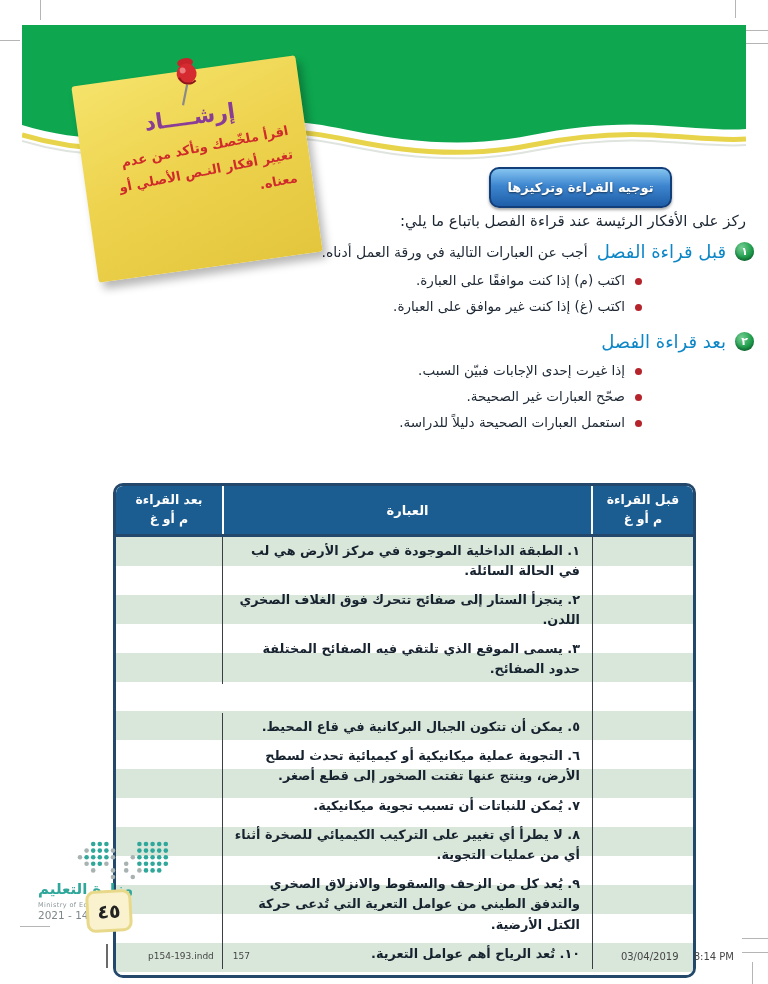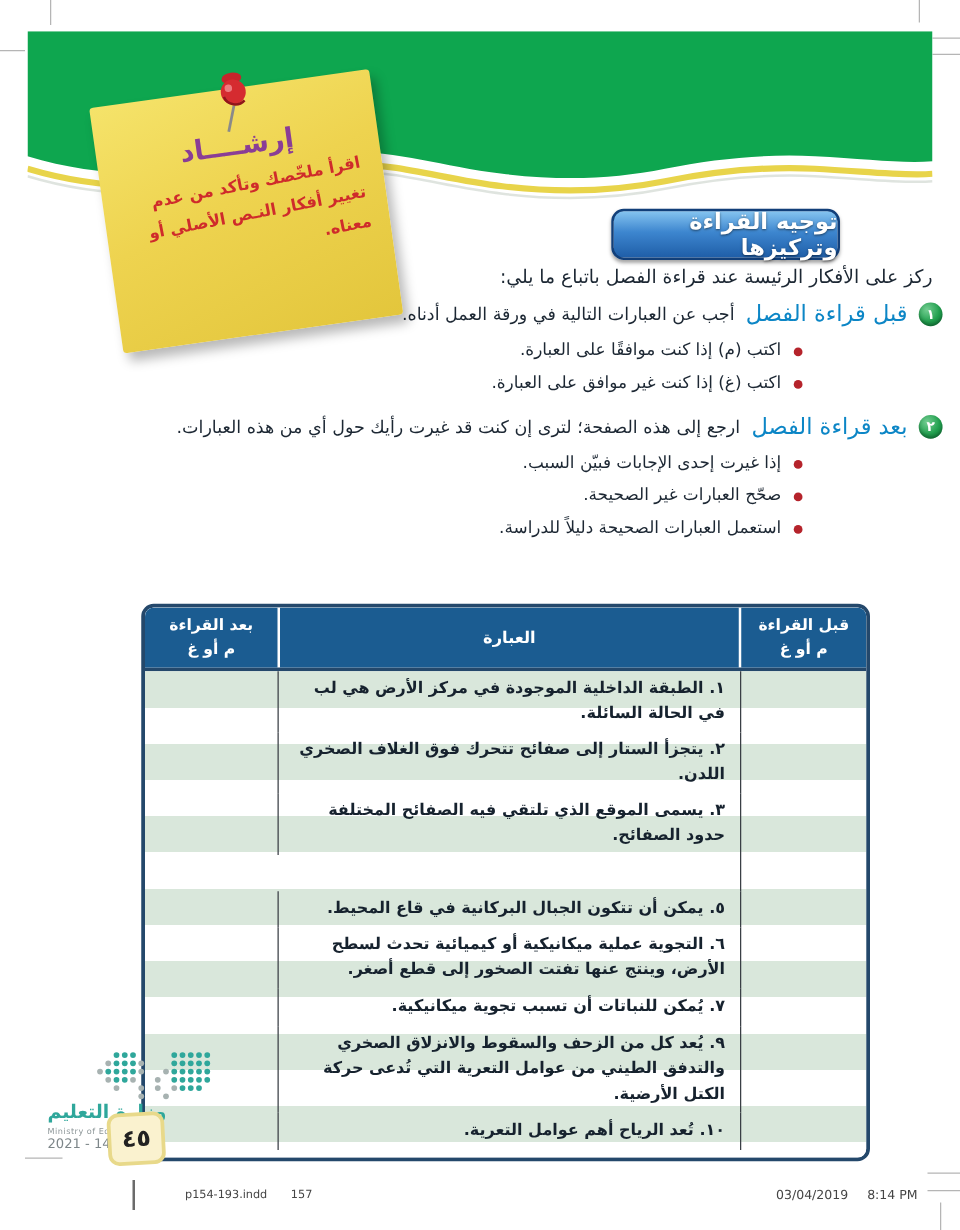--- a/index.html
+++ b/index.html
@@ -23,21 +23,21 @@
              font-size:13px;line-height:1.85;color:#cf2b2b;font-weight:bold;
              transform:rotate(-3deg);}
   .pin{position:absolute;left:44%;top:-16px;width:34px;height:52px;}
 
   
   .focus-badge{position:absolute;left:489px;top:167px;width:179px;height:37px;
                border-radius:10px;border:2px solid #123f79;
                background:linear-gradient(180deg,#85c4f0 0%,#3d86cf 45%,#1f5ea8 100%);
                box-shadow:0 2px 3px rgba(0,0,0,.35);
                display:flex;align-items:center;justify-content:center;}
-  .focus-badge span{color:#ffffff;font-weight:bold;font-size:18px;
+  .focus-badge span{color:#ffffff;font-weight:bold;font-size:13px;
                     text-shadow:0 1px 2px rgba(0,0,0,.55);direction:rtl;}
 
   
   .intro{position:absolute;right:22px;top:212px;direction:rtl;text-align:right;
          font-size:15px;color:#1c2733;}
   .steps{position:absolute;right:14px;left:24px;top:241px;direction:rtl;}
   .step-head{display:flex;align-items:center;gap:9px;margin-bottom:4px;}
   .num-circle{width:19px;height:19px;border-radius:50%;flex:0 0 auto;
               background:radial-gradient(circle at 35% 30%,#74cd92,#21a04e 55%,#0f7f3c);
               box-shadow:inset 0 -2px 3px rgba(0,0,0,.3);
@@ -146,21 +146,20 @@
       <ul class="bullets">
         <li>اكتب (م) إذا كنت موافقًا على العبارة.</li>
         <li>اكتب (غ) إذا كنت غير موافق على العبارة.</li>
       </ul>
     </div>
 
     <div class="step2">
       <div class="step-head">
         <span class="num-circle">٢</span>
         <span class="step-title">بعد قراءة الفصل</span>
-        <span class="step-text">ارجع إلى هذه الصفحة؛ لترى إن كنت قد غيرت رأيك حول أي من هذه العبارات.</span>
       </div>
       <ul class="bullets">
         <li>إذا غيرت إحدى الإجابات فبيّن السبب.</li>
         <li>صحّح العبارات غير الصحيحة.</li>
         <li>استعمل العبارات الصحيحة دليلاً للدراسة.</li>
       </ul>
     </div>
   </div>
 
   <div class="tbl">
@@ -203,20 +202,25 @@
           <div class="c-after"></div>
         </div>
       <div class="t-row mh46">
           <div class="c-before"></div>
           <div class="c-mid">٦. التجوية عملية ميكانيكية أو كيميائية تحدث لسطح الأرض، وينتج عنها تفتت الصخور إلى قطع أصغر.</div>
           <div class="c-after"></div>
         </div>
       <div class="t-row mh30">
           <div class="c-before"></div>
           <div class="c-mid">٧. يُمكن للنباتات أن تسبب تجوية ميكانيكية.</div>
+          <div class="c-after"></div>
+        </div>
+      <div class="t-row mh34">
+          <div class="c-before"></div>
+          <div class="c-mid">٨. لا يطرأ أي تغيير على التركيب الكيميائي للصخرة أثناء أي من عمليات التجوية.</div>
           <div class="c-after"></div>
         </div>
       <div class="t-row mh46">
           <div class="c-before"></div>
           <div class="c-mid">٩. يُعد كل من الزحف والسقوط والانزلاق الصخري والتدفق الطيني من عوامل التعرية التي تُدعى حركة الكتل الأرضية.</div>
           <div class="c-after"></div>
         </div>
       <div class="t-row mh30">
           <div class="c-before"></div>
           <div class="c-mid">١٠. تُعد الرياح أهم عوامل التعرية.</div>

